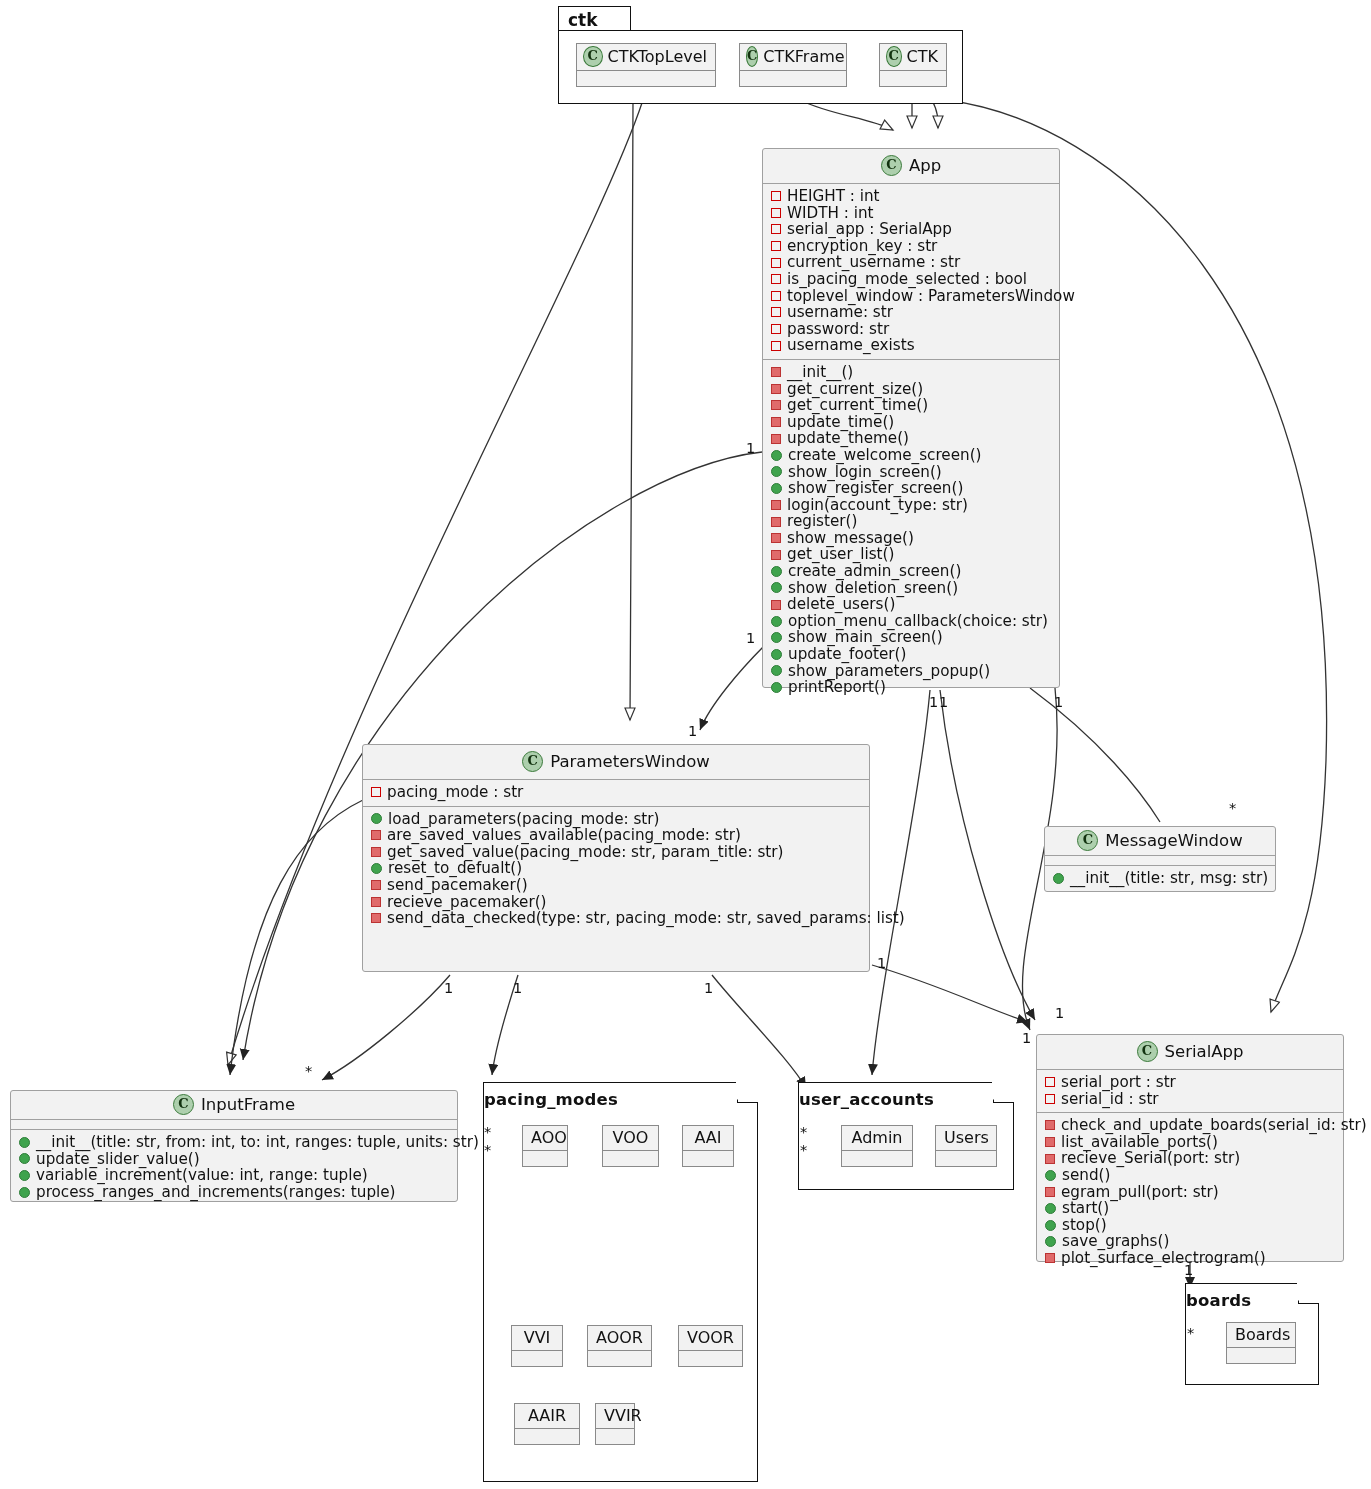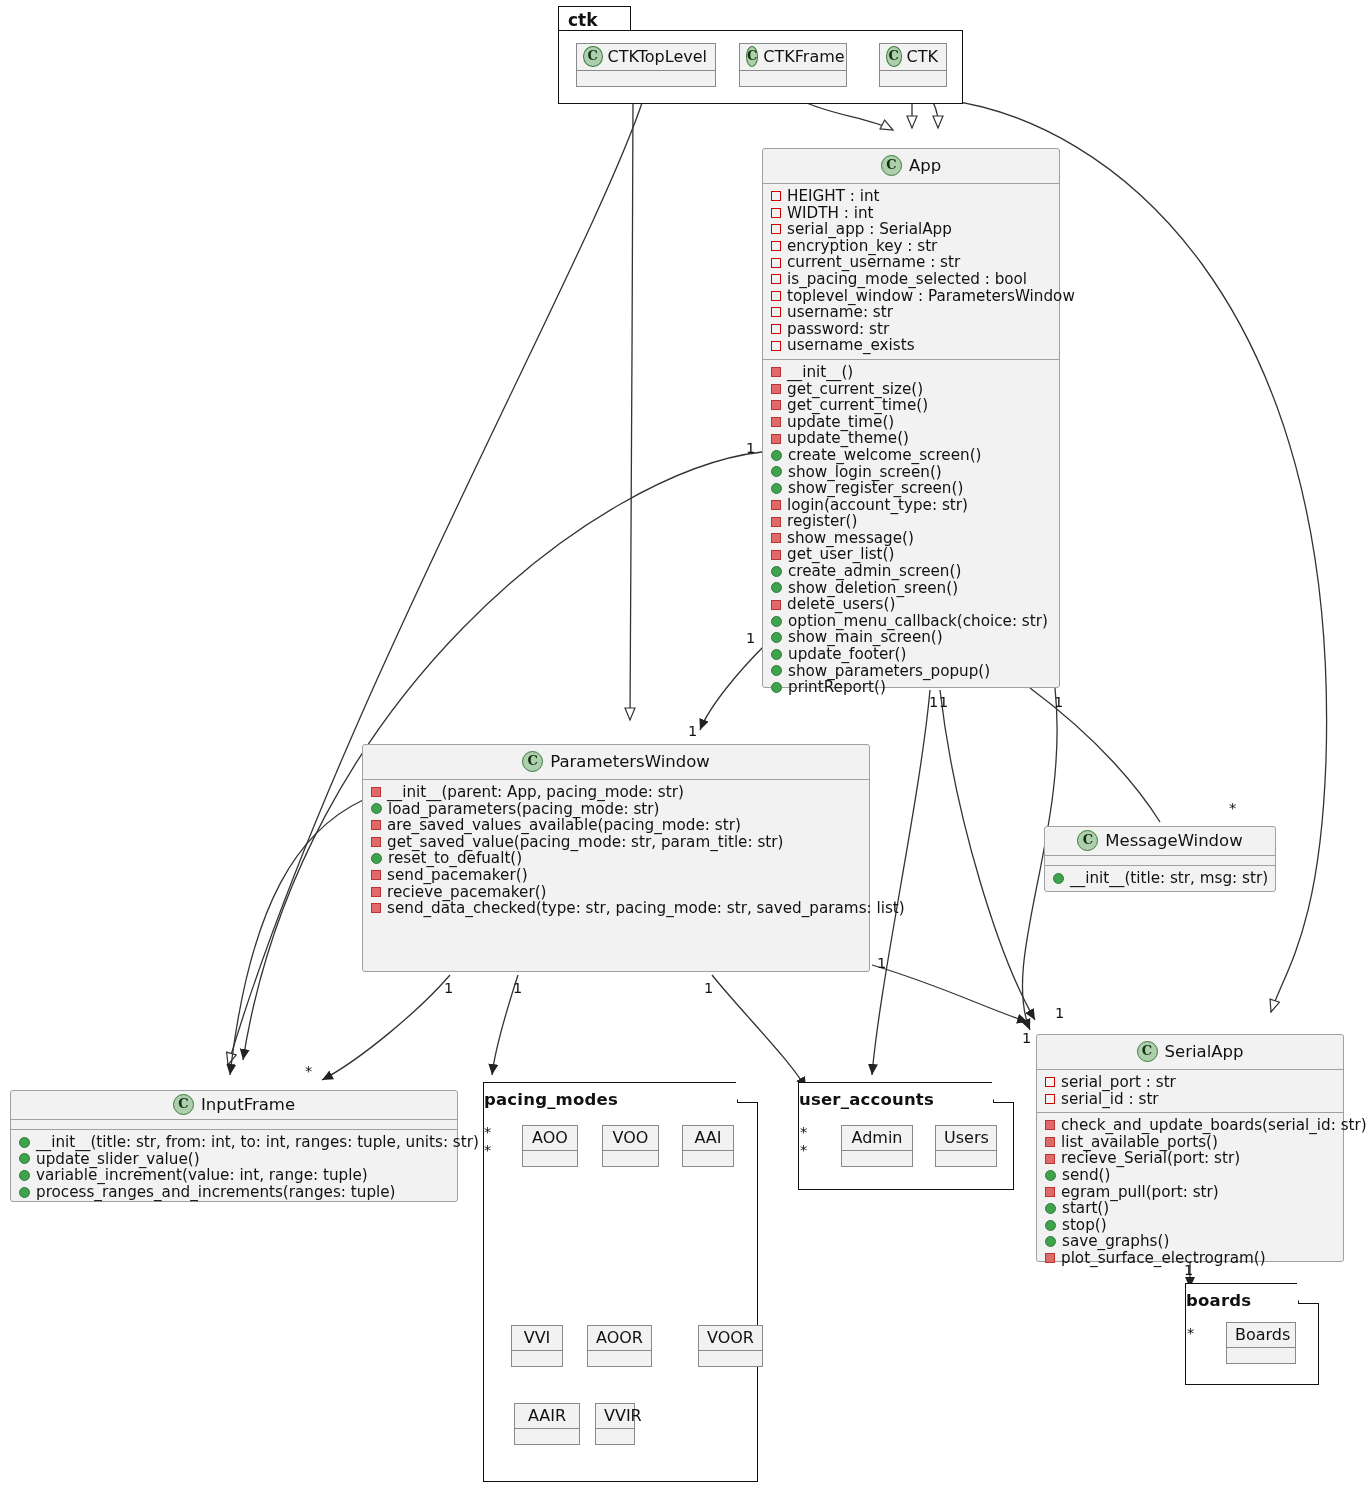--- a/index.html
+++ b/index.html
@@ -260,25 +260,27 @@
           <span>printReport()</span>
         </div>
       </div>
   </div>
 
   <div class="cls" style="left:362px;top:744px;width:508px;height:228px;">
     <div class="hdr">
       <span class="cicon">C</span>
       <span>ParametersWindow</span>
     </div>
+    <div class="sec" id="pw-attrs">
+        <div class="row">
+          <span class="mk priv-f"></span>
+          <span>pacing_mode : str</span>
+        </div>
+      </div>
     <div class="sec" id="pw-methods">
-        <div class="row">
-          <span class="mk priv-m"></span>
-          <span>__init__(parent: App, pacing_mode: str)</span>
-        </div>
         <div class="row">
           <span class="mk pub-m"></span>
           <span>load_parameters(pacing_mode: str)</span>
         </div>
         <div class="row">
           <span class="mk priv-m"></span>
           <span>are_saved_values_available(pacing_mode: str)</span>
         </div>
         <div class="row">
           <span class="mk priv-m"></span>
@@ -395,42 +397,42 @@
           <span class="mk priv-m"></span>
           <span>plot_surface_electrogram()</span>
         </div>
       </div>
   </div>
 
   <div class="pkg" style="left:483px;top:1082px;width:275px;height:400px;">
     <div class="dogear"></div>
     <div class="pk-title">pacing_modes</div>
 
-    <div class="minicls" style="left:38px;top:42px;width:56px;">
+    <div class="minicls" style="left:38px;top:42px;width:46px;">
       <div class="mh">AOO</div>
         <div class="mb"></div>
     </div>
     <div class="minicls" style="left:118px;top:42px;width:57px;">
       <div class="mh">VOO</div>
         <div class="mb"></div>
     </div>
     <div class="minicls" style="left:198px;top:42px;width:52px;">
       <div class="mh">AAI</div>
         <div class="mb"></div>
     </div>
 
     <div class="minicls" style="left:27px;top:242px;width:52px;">
       <div class="mh">VVI</div>
         <div class="mb"></div>
     </div>
     <div class="minicls" style="left:103px;top:242px;width:65px;">
       <div class="mh">AOOR</div>
         <div class="mb"></div>
     </div>
-    <div class="minicls" style="left:194px;top:242px;width:65px;margin-left:20px;">
+    <div class="minicls" style="left:194px;top:242px;width:65px;">
       <div class="mh">VOOR</div>
         <div class="mb"></div>
     </div>
 
     <div class="minicls" style="left:30px;top:320px;width:66px;">
       <div class="mh">AAIR</div>
         <div class="mb"></div>
     </div>
     <div class="minicls" style="left:111px;top:320px;width:40px;">
       <div class="mh">VVIR</div>

